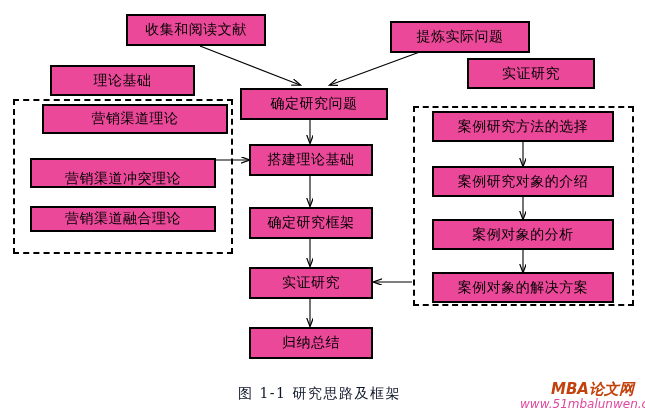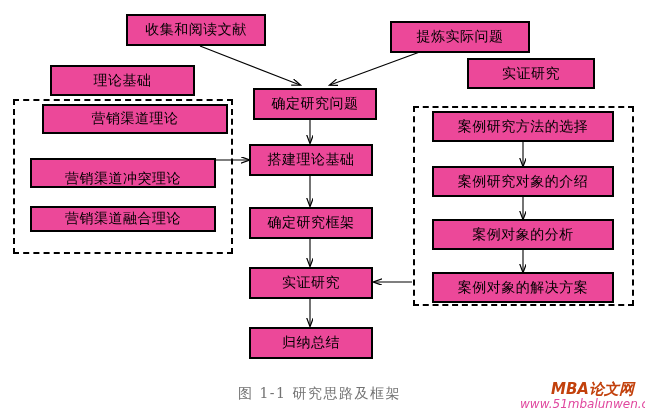--- a/index.html
+++ b/index.html
@@ -49,21 +49,21 @@
     top: 0;
     width: 645px;
     height: 413px;
     z-index: 2;
     pointer-events: none;
   }
   .caption {
     position: absolute;
     font-family: "DejaVu Serif", "Liberation Serif", serif;
     font-size: 14px;
-    color: #737373;
+    color: #0f172a;
     letter-spacing: 1.5px;
     white-space: nowrap;
     z-index: 4;
   }
   .wm-title {
     position: absolute;
     font-family: "DejaVu Sans", "Liberation Sans", sans-serif;
     font-weight: bold;
     font-style: italic;
     font-size: 15px;
@@ -143,21 +143,21 @@
   <div class="node" style="left:432px; top:111px; width:182px; height:31px;">
     <span>案例研究方法的选择</span>
   </div>
   <div class="node" style="left:432px; top:272px; width:182px; height:31px;">
     <span>案例对象的解决方案</span>
   </div>
   <div class="node" style="left:432px; top:219px; width:182px; height:31px;">
     <span>案例对象的分析</span>
   </div>
 
-  <div class="node" style="left:253px; top:88px; width:124px; height:32px;">
+  <div class="node" style="left:240px; top:88px; width:148px; height:32px;">
     <span>确定研究问题</span>
   </div>
   <div class="node" style="left:249px; top:144px; width:124px; height:32px;">
     <span>搭建理论基础</span>
   </div>
   <div class="node" style="left:249px; top:207px; width:124px; height:32px;">
     <span>确定研究框架</span>
   </div>
   <div class="node" style="left:249px; top:267px; width:124px; height:32px;">
     <span>实证研究</span>

